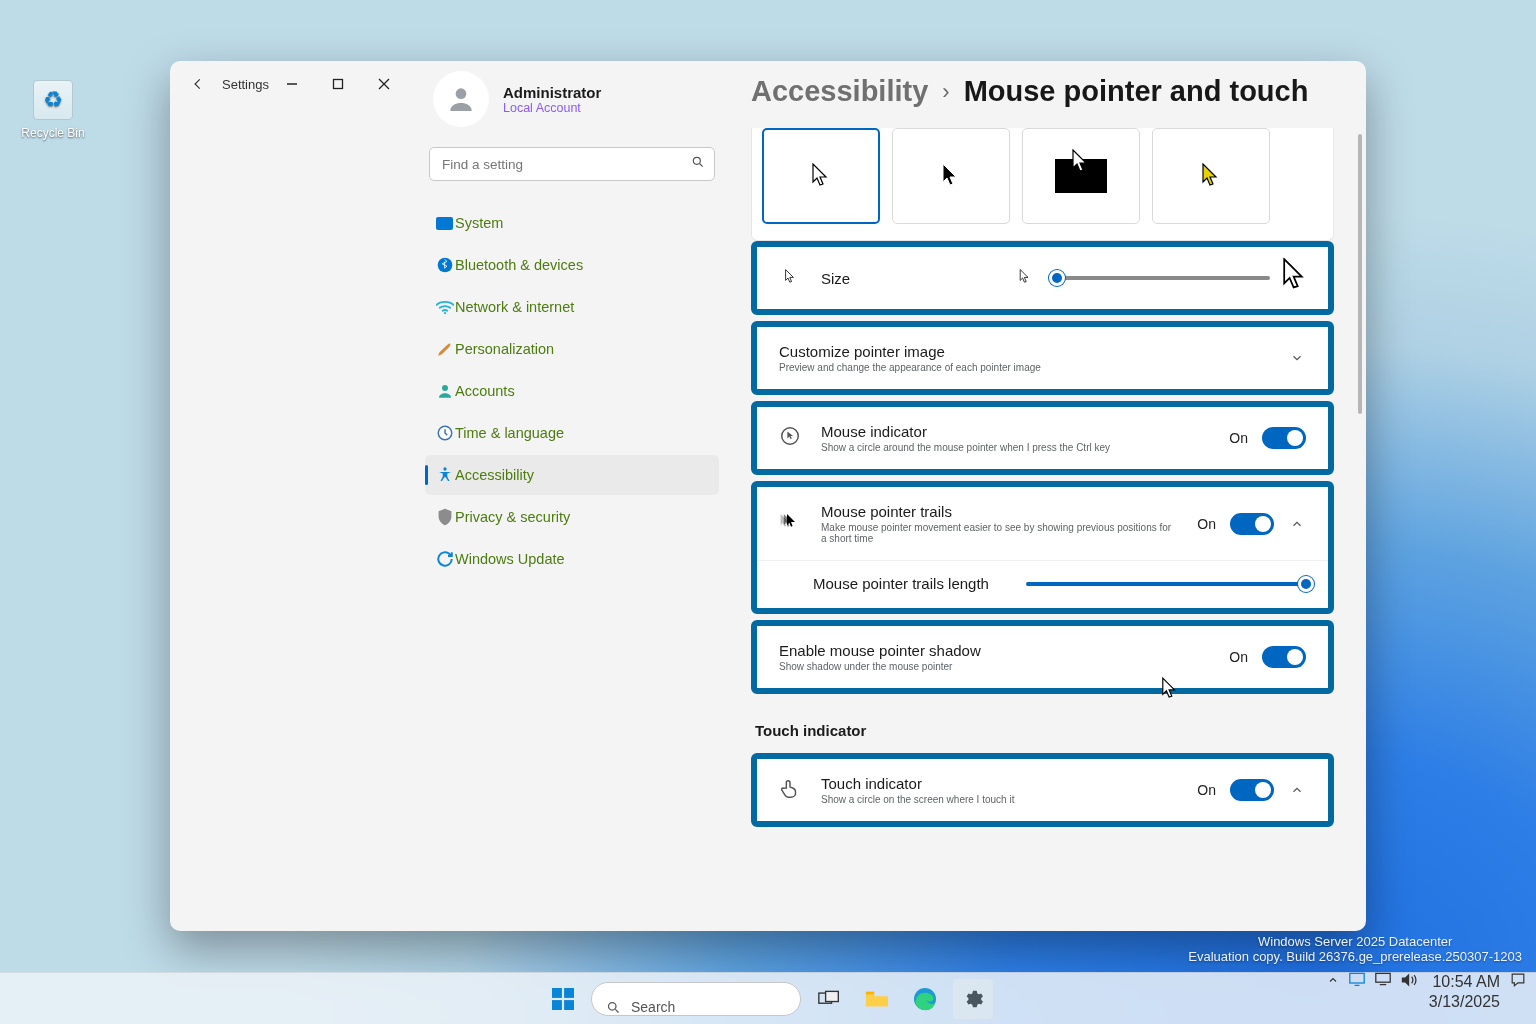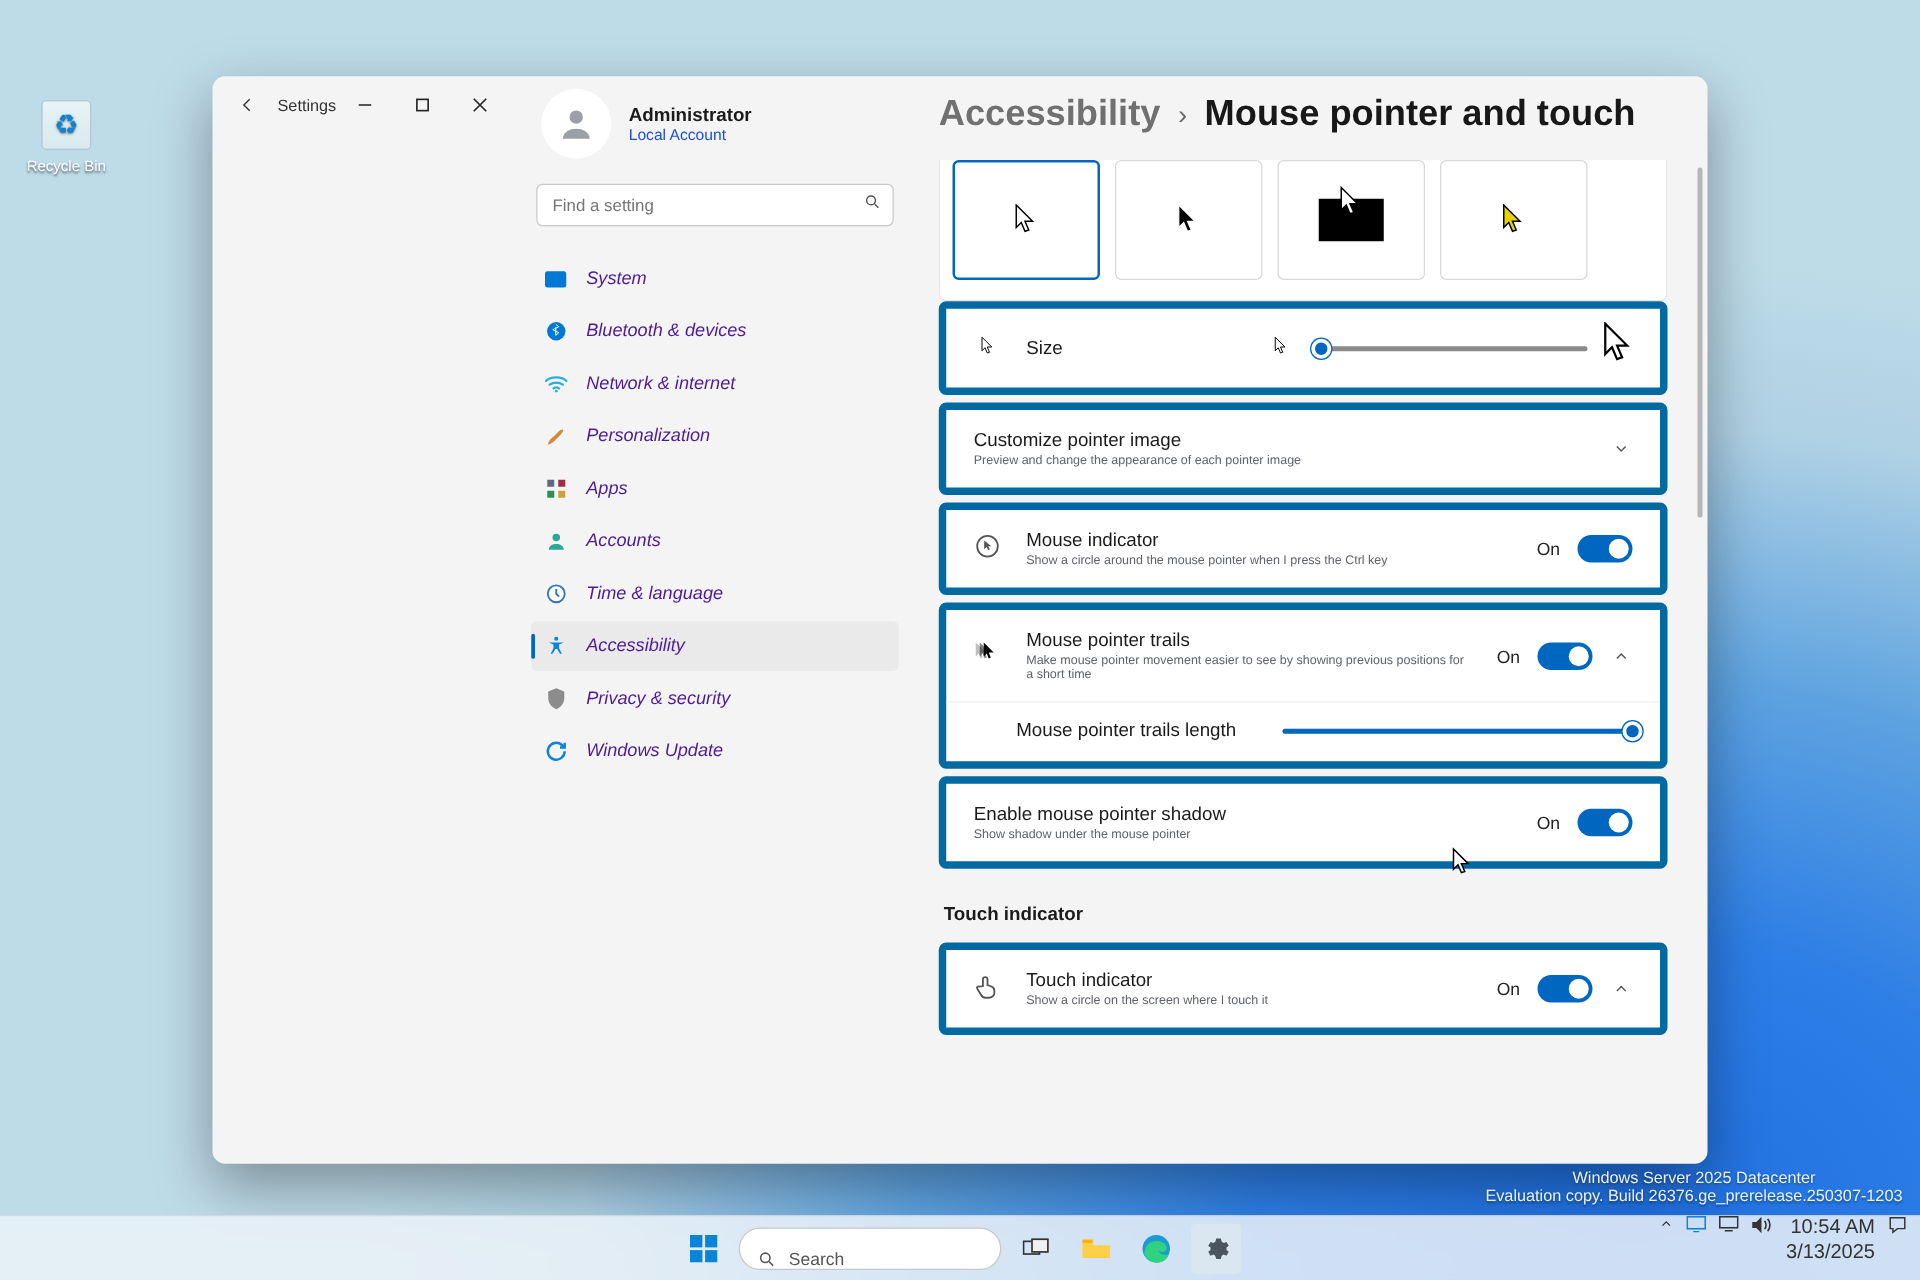--- a/index.html
+++ b/index.html
@@ -45,33 +45,33 @@
 
 .body { flex: 1; display: flex; }
 .sidebar { width: 318px; padding: 0 12px; }
 .user-block { display:flex; align-items:center; gap:14px; padding: 10px 8px 20px; }
 .avatar {
   width: 56px; height: 56px; border-radius: 50%; background:#fff;
   display:flex;align-items:center;justify-content:center;
 }
 .avatar svg { width: 32px; height: 32px; fill:#9aa0a6; }
 .user-name { font-weight: 600; font-size: 15px; color:#1b1b1b; }
-.user-sub { font-size: 12.5px; color:#1d4ed8; }
+.user-sub { font-size: 12.5px; color:#8b5cf6; }
 .search-wrap { position: relative; margin: 0 4px 22px; }
 .search-wrap input {
   width: 100%; height: 34px; border: 1px solid #c8c8c8; border-radius: 5px;
   background:#fff; padding: 0 34px 0 12px; font-size: 13.5px; color:#333;
 }
 .search-wrap .mag { position:absolute; right:10px; top:50%; transform:translateY(-50%); color:#555; }
 
 .nav { display:flex; flex-direction:column; gap:2px; }
 .nav-item {
-  display:flex; align-items:center; gap:14px;
+  display:flex; align-items:center; 
   height: 40px; padding: 0 12px 0 10px; border-radius:5px;
-  font-size: 14.5px; color:#4c1d95; cursor:pointer; position:relative;font-style:italic;
+  font-size: 14.5px; color:#4d7c0f; cursor:pointer; position:relative;
 }
 .nav-item.active { background:#eaeaea; }
 .nav-item.active::before {
   content:""; position:absolute; left:0; top:10px; bottom:10px; width:3px; background:#0067c0; border-radius:3px;
 }
 .nav-item .ico { width:20px; height:20px; display:flex;align-items:center;justify-content:center; }
 .sq { width:17px; height:13px; border-radius:2px; }
 
 .main { flex:1; display:flex; flex-direction:column; }
 .breadcrumb {
@@ -235,31 +235,20 @@
             </span>
             <span>Network &amp; internet</span>
           </div>
           <div class="nav-item">
             <span class="ico">
               <svg width="18" height="18" viewBox="0 0 24 24">
                   <path d="M3 21s1-5 4-7 10-11 12-9-6 9-9 12-7 4-7 4z" fill="#d38b3f"></path>
                 </svg>
             </span>
             <span>Personalization</span>
-          </div>
-          <div class="nav-item">
-            <span class="ico">
-              <svg width="16" height="16" viewBox="0 0 20 20">
-                  <rect x="1" y="1" width="7" height="7" fill="#5b6b88"></rect>
-                  <rect x="12" y="1" width="7" height="7" fill="#9b2f46"></rect>
-                  <rect x="1" y="12" width="7" height="7" fill="#2f8f55"></rect>
-                  <rect x="12" y="12" width="7" height="7" fill="#caa13f"></rect>
-                </svg>
-            </span>
-            <span>Apps</span>
           </div>
           <div class="nav-item">
             <span class="ico">
               <svg width="18" height="18" viewBox="0 0 24 24">
                   <circle cx="12" cy="8" r="4" fill="#2aa89a"></circle>
                   <path d="M4 21c0-4 4-6 8-6s8 2 8 6z" fill="#2aa89a"></path>
                 </svg>
             </span>
             <span>Accounts</span>
           </div>

